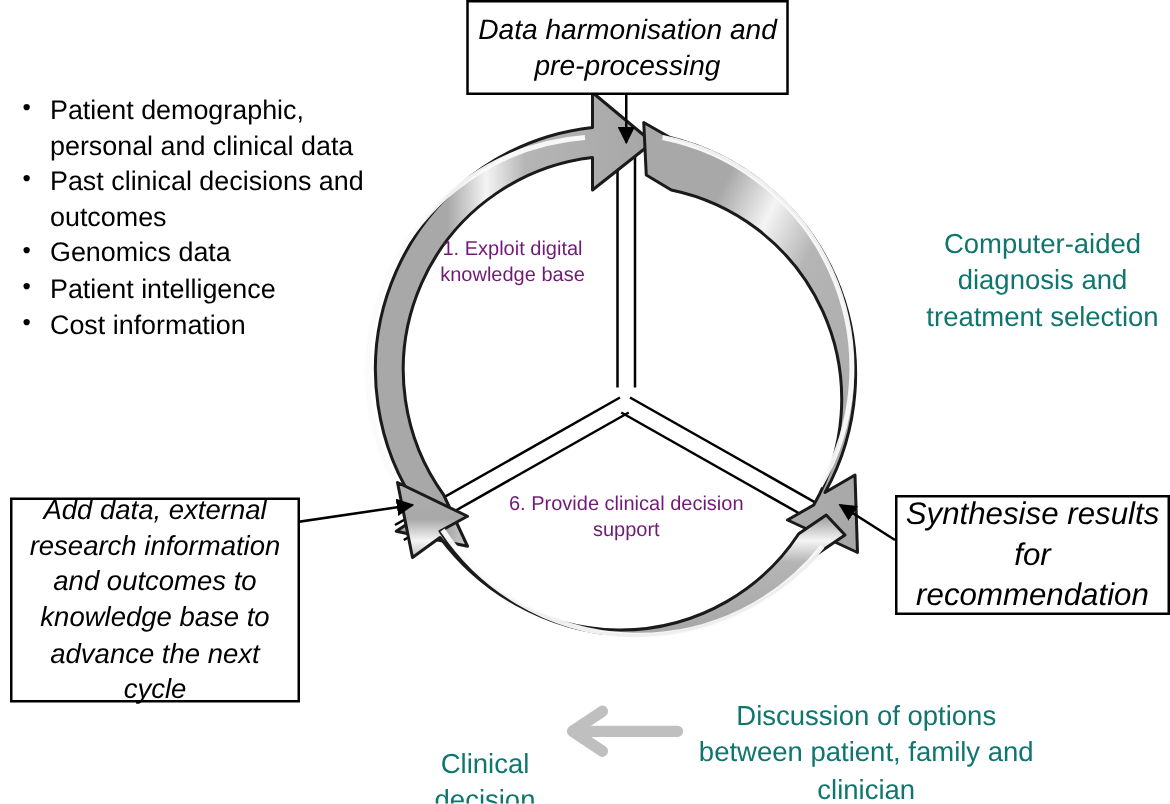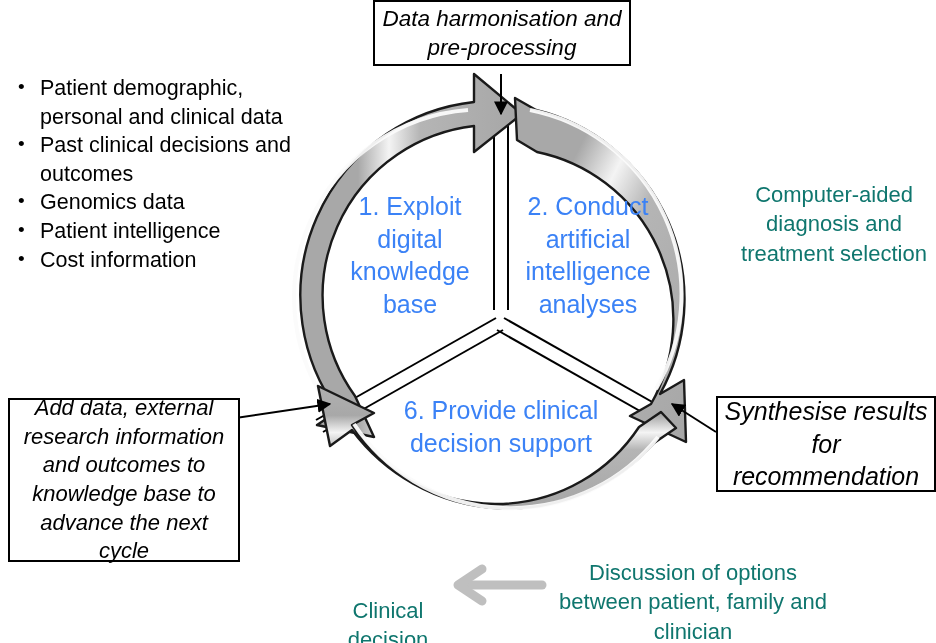--- a/index.html
+++ b/index.html
@@ -58,21 +58,21 @@
     font-style: italic;
     font-size: 22px;
     line-height: 1.3;
     text-align: center;
     display: flex;
     align-items: center;
     justify-content: center;
     padding: 3px 6px;
   }
   #box-harmonisation {
-    left: 373px; top: 0px; width: 258px; height: 66px;
+    left: 373px; top: 0px; width: 258px; height: 76px;
     font-size: 22.5px;
   }
   #box-synthesise {
     left: 716px; top: 396px; width: 220px; height: 96px;
     font-size: 25px;
   }
   #box-add-data {
     left: 8px; top: 398px; width: 232px; height: 164px;
     font-size: 22px;
   }
@@ -92,23 +92,23 @@
     left: 548px; top: 558px; width: 290px;
   }
   #label-clinical-decision {
     left: 325px; top: 556px; width: 126px; margin-top: 40px;
   }
 
   
   .sector-label {
     position: absolute;
     text-align: center;
-    font-size: 25px;
+    font-size: 16px;
     line-height: 1.3;
-    color: #3b82f6;
+    color: #701a75;
   }
   #sector-1 { left: 340px; top: 190px; width: 140px; }
   #sector-2 { left: 516px; top: 190px; width: 144px; }
   #sector-3 { left: 385px; top: 394px; width: 232px; }
 </style>
 </head>
 <body>
 
 <div id="page">
 
@@ -261,21 +261,18 @@
   </div>
 
   <div class="plain-label" id="label-clinical-decision">
     <span>Clinical decision</span>
   </div>
 
   <div class="sector-label" id="sector-1">
     <span>1. Exploit digital knowledge base</span>
   </div>
 
-  <div class="sector-label" id="sector-2">
-    <span>2. Conduct artificial intelligence analyses</span>
-  </div>
 
   <div class="sector-label" id="sector-3">
     <span>6. Provide clinical decision support</span>
   </div>
 
 </div>
 
 </body></html>

